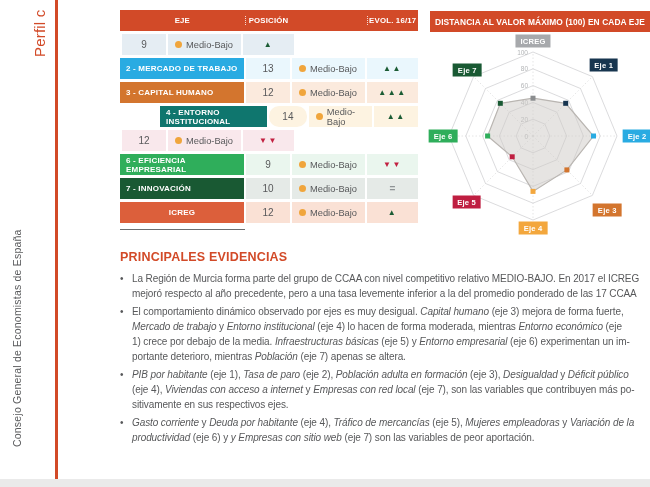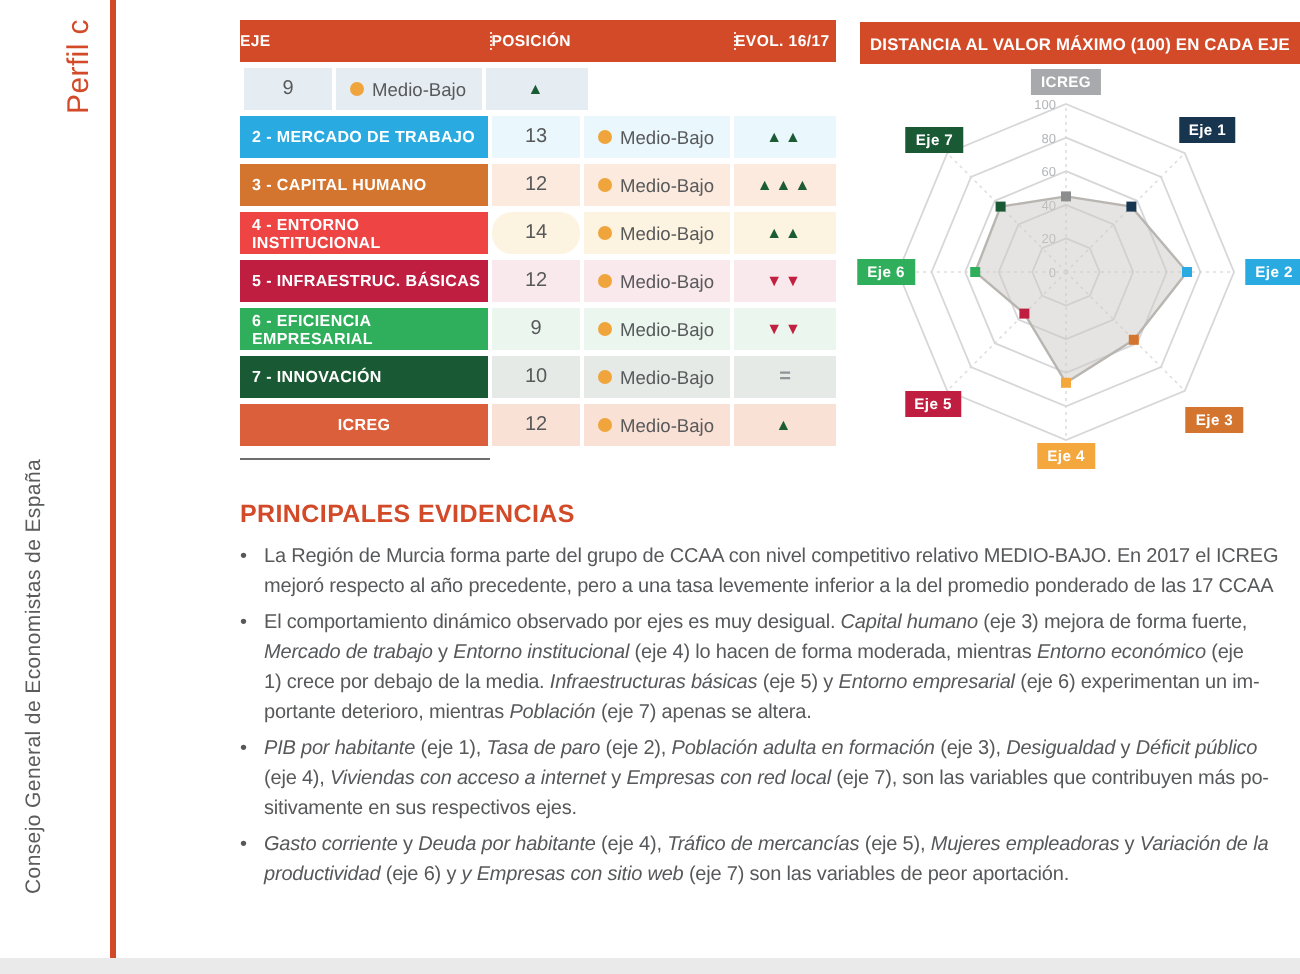--- a/index.html
+++ b/index.html
@@ -10,21 +10,21 @@
   .v-line { position:absolute; left:55px; top:0; width:3px; height:487px; background:var(--accent); }
   .v-title { position:absolute; left:31px; top:57px; transform:rotate(-90deg); transform-origin:top left;
              color:var(--accent); font-size:15px; white-space:nowrap; letter-spacing:.2px; }
   .v-org { position:absolute; left:11px; top:447px; transform:rotate(-90deg); transform-origin:top left;
            color:#5a5b5d; font-size:10.5px; white-space:nowrap; letter-spacing:.2px; }
   .bottom-strip { position:absolute; left:0; top:479px; width:650px; height:8px; background:#eaeaea; }
 
   
   .table { position:absolute; left:120px; top:10px; width:298px; }
   .thead { display:flex; height:21px; background:var(--accent); align-items:center; }
-  .th { color:#fff; font-size:7.8px; font-weight:bold; letter-spacing:.2px; }
+  .th { color:#fff; font-size:7.8px; font-weight:bold; text-align:center; letter-spacing:.2px; }
   .th + .th { border-left:1px dotted rgba(255,255,255,.8); }
   .trow { display:flex; height:21px; margin-top:3px; }
   .eje-cell { width:124px; color:#fff; font-size:8px; font-weight:bold; letter-spacing:.2px;
               display:flex; align-items:center; padding-left:6px; box-sizing:border-box; }
   .eje-center { justify-content:center; padding-left:0; }
   .pos-cell { width:44px; margin-left:2px; display:flex; align-items:center; justify-content:center;
               font-size:10px; color:#58595b; }
   .cla-cell { width:73px; margin-left:2px; display:flex; align-items:center; padding-left:7px;
               box-sizing:border-box; font-size:9.3px; color:#58595b; }
   .dot { width:7px; height:7px; border-radius:50%; margin-right:4px; flex:0 0 auto; }
@@ -95,32 +95,31 @@
           <div class="pos-cell" style="background: rgb(251, 234, 221);">12</div>
           <div class="cla-cell" style="background: rgb(251, 234, 221);">
             <span class="dot" style="background: rgb(240, 165, 60);"></span>
             <span>Medio-Bajo</span>
           </div>
           <div class="evo-cell" style="background: rgb(251, 234, 221);">
             <span style="color: rgb(27, 92, 52);">▲▲▲</span>
           </div>
         </div>
         <div class="trow">
-          <div class="eje-cell" style="background: #ef4444;">4 - ENTORNO INSTITUCIONAL</div>
+          <div class="eje-cell" style="background: #0f766e; margin-left: 40px;">4 - ENTORNO INSTITUCIONAL</div>
           <div class="pos-cell" style="background: rgb(253, 243, 225); border-radius: 10px;">14</div>
           <div class="cla-cell" style="background: rgb(253, 243, 225);">
             <span class="dot" style="background: rgb(240, 165, 60);"></span>
             <span>Medio-Bajo</span>
           </div>
           <div class="evo-cell" style="background: rgb(253, 243, 225);">
             <span style="color: rgb(27, 92, 52);">▲▲</span>
           </div>
         </div>
         <div class="trow">
-          <div class="eje-cell" style="background: rgb(191, 30, 65);">5 - INFRAESTRUC. BÁSICAS</div>
           <div class="pos-cell" style="background: rgb(249, 232, 236);">12</div>
           <div class="cla-cell" style="background: rgb(249, 232, 236);">
             <span class="dot" style="background: rgb(240, 165, 60);"></span>
             <span>Medio-Bajo</span>
           </div>
           <div class="evo-cell" style="background: rgb(249, 232, 236);">
             <span style="color: rgb(194, 32, 64);">▼▼</span>
           </div>
         </div>
         <div class="trow">

